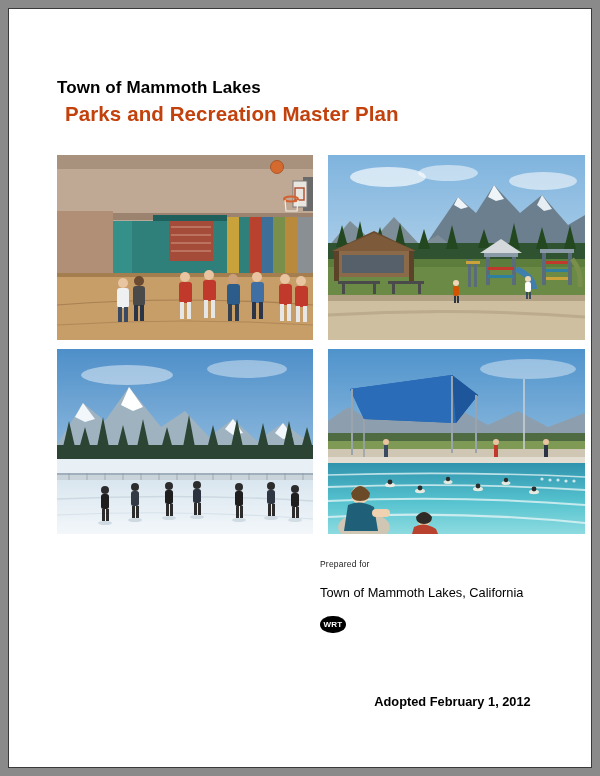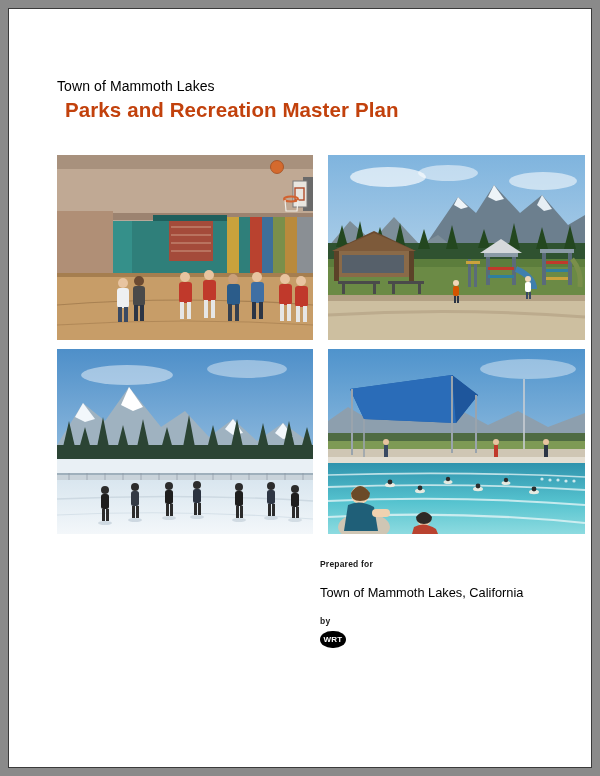--- a/index.html
+++ b/index.html
@@ -26,22 +26,22 @@
   }
 
   
   .title-block {
     position: absolute;
     left: 48px;
     top: 68px;
     width: 500px;
   }
   .title-line-1 {
-    font-size: 14px;
-    font-weight: normal;
+    font-size: 17px;
+    font-weight: bold;
     color: #000;
     letter-spacing: 0.1px;
     line-height: 1.35;
   }
   .title-line-2 {
     font-size: 20.5px;
     font-weight: bold;
     color: #c2410c;
     letter-spacing: 0.1px;
     line-height: 1.35;
@@ -72,21 +72,20 @@
     position: absolute;
     left: 311px;
     top: 550px;
     width: 265px;
   }
   .credit-small {
     font-size: 8.5px;
     color: #1b1b1b;
     margin: 0 0 2px 0;
     letter-spacing: 0.2px;
-    font-weight: bold;
   }
   .credit-large {
     font-size: 12.8px;
     color: #000;
     margin: 16px 0 16px 0;
   }
   .credit-large.tight { margin-bottom: 6px; }
   .wrt-logo {
     width: 26px;
     height: 17px;
@@ -525,18 +524,18 @@
           <path d="M86 178 Q96 172 108 180 L110 185 L84 185 Z" fill="#b9422f"></path>
         </g>
       </svg>
     </div>
 
   </div>
 
   <div class="credits">
     <p class="credit-small">Prepared for</p>
     <p class="credit-large">Town of Mammoth Lakes, California</p>
-    <p class="credit-small">by</p>
     <div class="wrt-logo">WRT</div>
   </div>
 
+  <div class="adopted">Adopted February 1, 2012</div>
 
 </div>
 
 </body></html>

